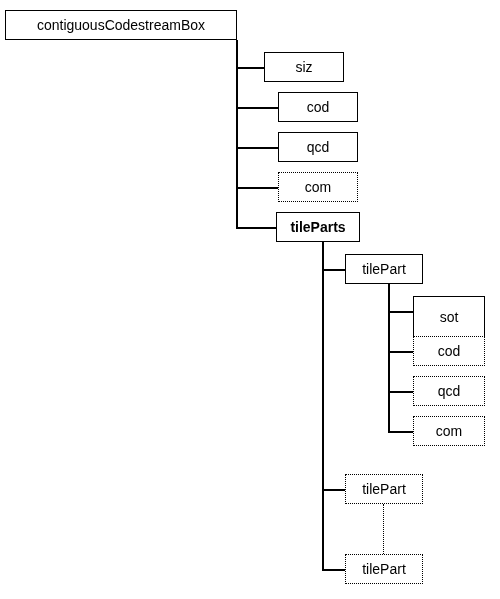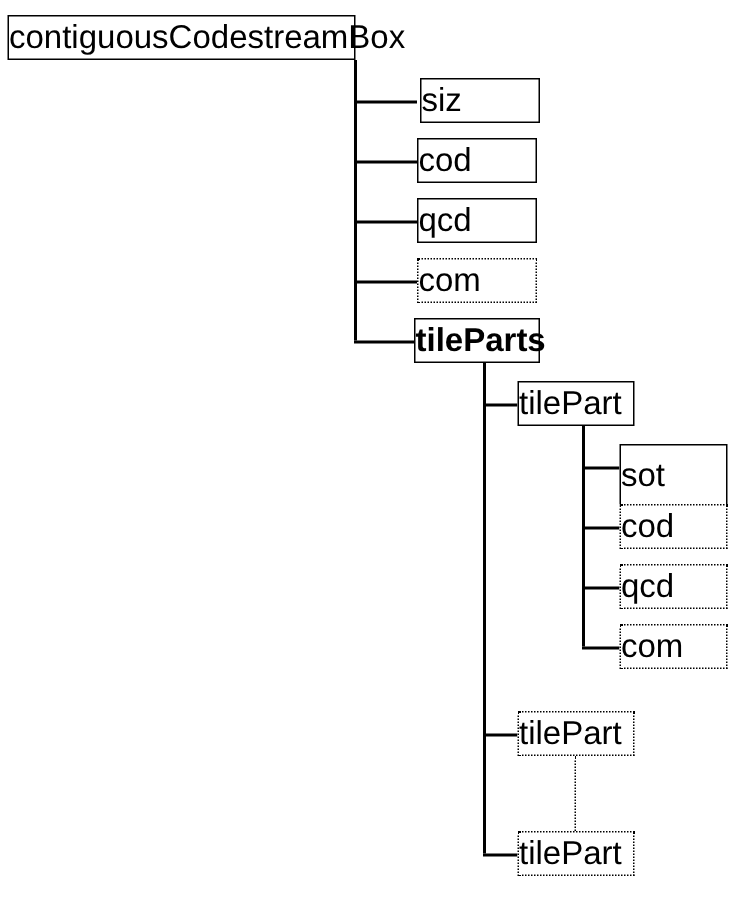--- a/index.html
+++ b/index.html
@@ -1,17 +1,17 @@
 <!DOCTYPE html>
 <html><head>
 <meta charset="utf-8">
 <style>
   html,body{margin:0;padding:0;background:#fff;font-family:Arial,Helvetica,sans-serif}
   #stage{position:relative;width:500px;height:599px}
-  .node{position:absolute;box-sizing:border-box;display:flex;align-items:center;font-size:22px;background:#fff}
+  .node{position:absolute;box-sizing:border-box;display:flex;align-items:center;justify-content:center;font-size:14px;background:#fff}
   .solid{border:1.5px solid #000}
   .dotted{border:1.5px dotted #000}
   .line{position:absolute;background:#000}
   .v{width:1.5px}
   .h{height:1.5px}
   .dv{position:absolute;width:0;border-left:1.5px dotted #000}
 </style>
 </head>
 <body>
 <div id="stage">
@@ -32,21 +32,21 @@
 <div class="line h" style="left:388px;top:311px;width:25px"></div>
 <div class="line h" style="left:388px;top:351px;width:25px"></div>
 <div class="line h" style="left:388px;top:391px;width:25px"></div>
 <div class="line h" style="left:388px;top:431px;width:25px"></div>
 
 <div class="dv" style="left:383px;top:504px;height:50px"></div>
 
 <div id="n-root" class="node solid" style="left: 5px; top: 10px; width: 232px; height: 30px;">
       <span>contiguousCodestreamBox</span>
     </div>
-<div id="n-siz" class="node solid" style="left: 280px; top: 52px; width: 80px; height: 30px;">
+<div id="n-siz" class="node solid" style="left: 264px; top: 52px; width: 80px; height: 30px;">
       <span>siz</span>
     </div>
 <div id="n-cod" class="node solid" style="left: 278px; top: 92px; width: 80px; height: 30px;">
       <span>cod</span>
     </div>
 <div id="n-qcd" class="node solid" style="left: 278px; top: 132px; width: 80px; height: 30px;">
       <span>qcd</span>
     </div>
 <div id="n-com" class="node dotted" style="left: 278px; top: 172px; width: 80px; height: 30px;">
       <span>com</span>

